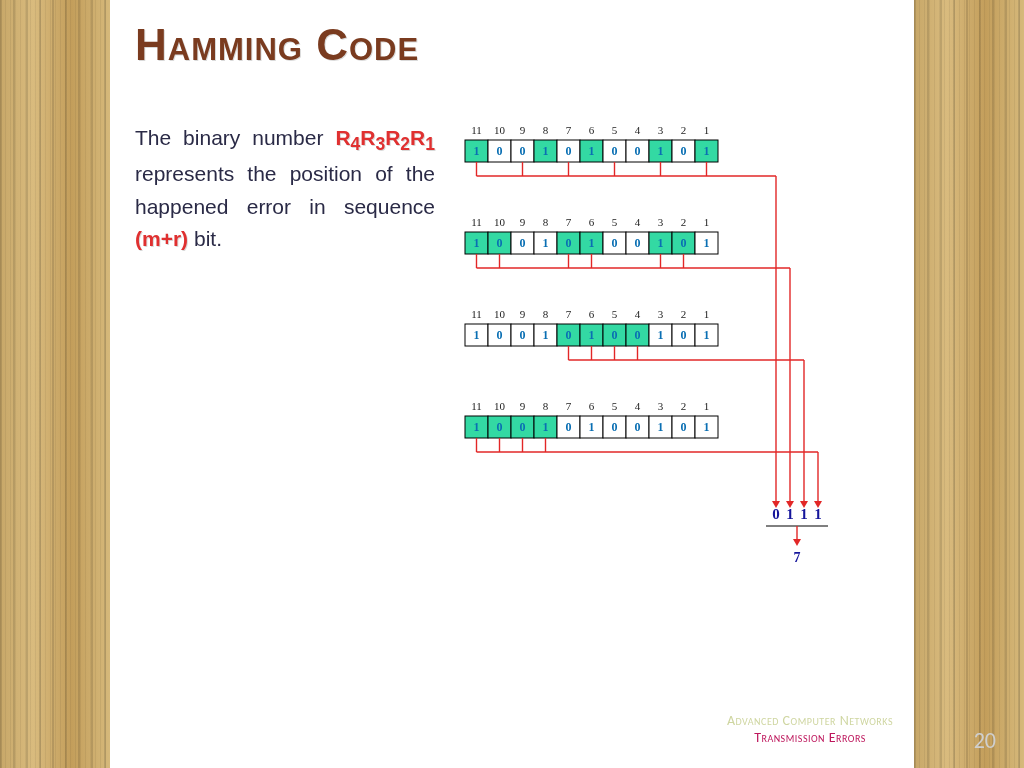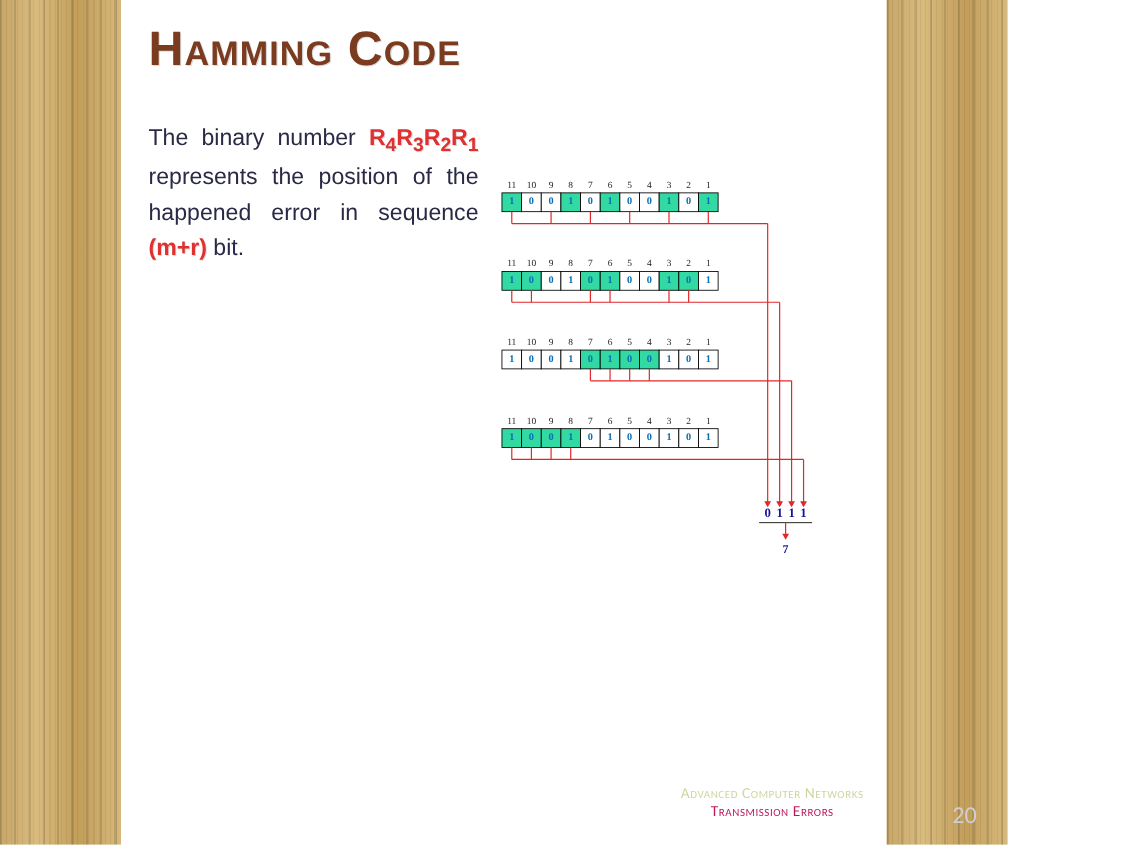--- a/index.html
+++ b/index.html
@@ -1,18 +1,18 @@
 <!DOCTYPE html>
 <html><head>
 <meta charset="utf-8">
 <style>
   * { box-sizing: border-box; margin: 0; padding: 0; }
   html, body { width: 1024px; height: 768px; overflow: hidden; font-family: Georgia, 'Times New Roman', serif; }
   .slide {
-    width: 916px; height: 768px; position: relative;
+    width: 1024px; height: 768px; position: relative;
     background: #fff;
   }
   .wood-border {
     position: absolute; top: 0; bottom: 0; width: 110px;
     background:
       repeating-linear-gradient(90deg, rgba(0,0,0,0.06) 0 1px, transparent 1px 5px),
       repeating-linear-gradient(90deg, rgba(0,0,0,0.12) 0 2px, transparent 2px 13px),
       linear-gradient(90deg, #c7a768, #d9bb7e 30%, #c39e5b 65%, #d6b97b);
   }
   .wood-left { left: 0; }
@@ -24,21 +24,21 @@
     color: #7a3b1f; font-size: 44px; font-weight: 800;
     text-shadow: 1px 1px 0 rgba(0,0,0,0.15);
   }
   h2.subtitle {
     font-family: "Trebuchet MS", Tahoma, sans-serif;
     font-variant: small-caps; letter-spacing: .5px;
     color: #bb3030; font-size: 26px; font-weight: 700;
     margin-top: -2px;
     text-shadow: 1px 1px 0 rgba(0,0,0,0.12);
   }
-  .body-row { display: flex; gap: 12px; margin-top: 40px; }
+  .body-row { display: flex; gap: 12px; margin-top: 52px; }
   .prose {
     width: 300px;
     font-family: "Comic Sans MS", "Chalkboard SE", "Marker Felt", cursive, sans-serif;
     font-size: 21px; color: #2a2a46; line-height: 1.55;
     text-align: justify; text-align-last: left;
   }
   .r-text { color: #e03030; font-weight: 700; text-shadow: 1px 1px 0 rgba(0,0,0,0.15); }
   .diagram { flex: 1; position: relative; height: 460px; }
   svg.diag { width: 100%; height: 100%; display: block; }
   .pos-label { font: 11px 'Times New Roman', serif; fill: #222; }

